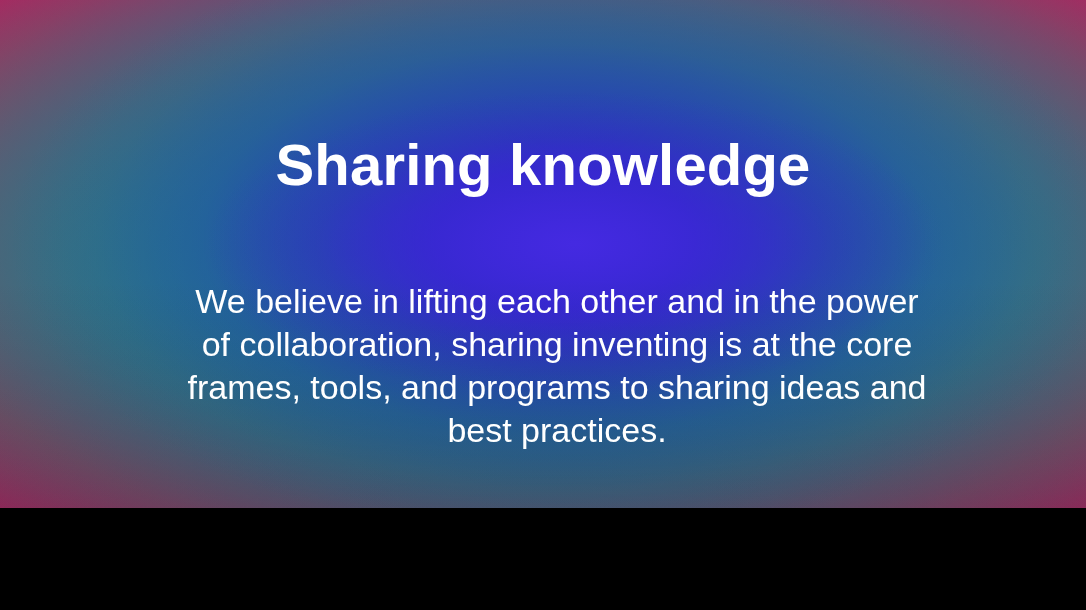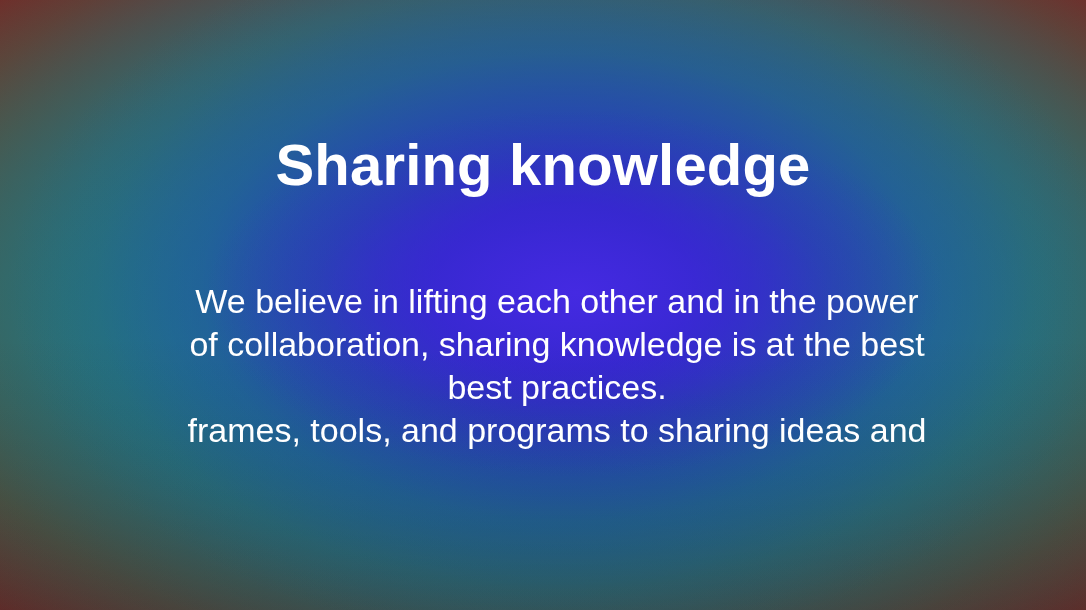--- a/index.html
+++ b/index.html
@@ -5,25 +5,25 @@
 <style>
   html, body {
     margin: 0;
     padding: 0;
     background: #000;
   }
 
   #slide {
     position: relative;
     width: 1086px;
-    height: 610px;
+    height: 508px;
     overflow: hidden;
     font-family: "Liberation Sans", sans-serif;
     
-    background-color: #7f1d1d;
+    background-color: #be185d;
     isolation: isolate;
   }
 
   
   .bg-layer {
     position: absolute;
     inset: 0;
     pointer-events: none;
   }
 
@@ -130,19 +130,19 @@
   <div class="bg-layer" id="bg-indigo"></div>
   <div class="bg-layer" id="bg-violet-core"></div>
   <div class="bg-layer" id="bg-shade"></div>
 
   <div id="content">
 
     <h1 id="slide-title">Sharing knowledge</h1>
 
     <p id="slide-body">
       <span class="body-line">We believe in lifting each other and in the power</span>
-      <span class="body-line">of collaboration, sharing knowledge is at the best</span>
+      <span class="body-line">of collaboration, sharing inventing is at the core</span>
+      <span class="body-line">frames, tools, and programs to sharing ideas and</span>
       <span class="body-line">best practices.</span>
-      <span class="body-line">frames, tools, and programs to sharing ideas and</span>
     </p>
 
   </div>
 </div>
 
 </body></html>

